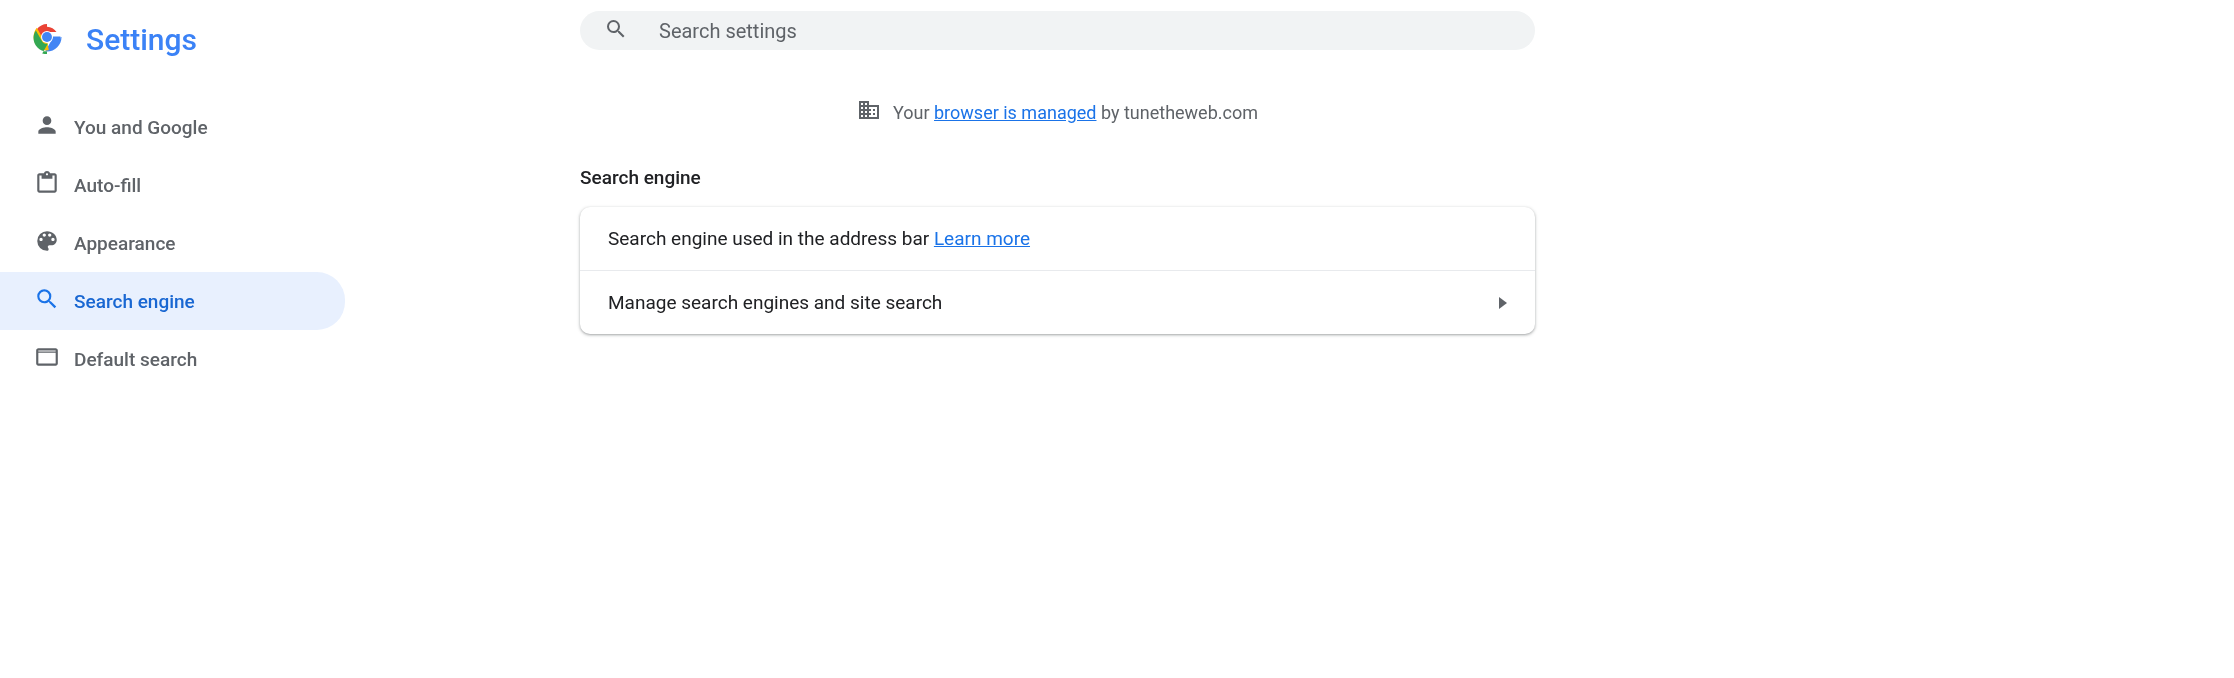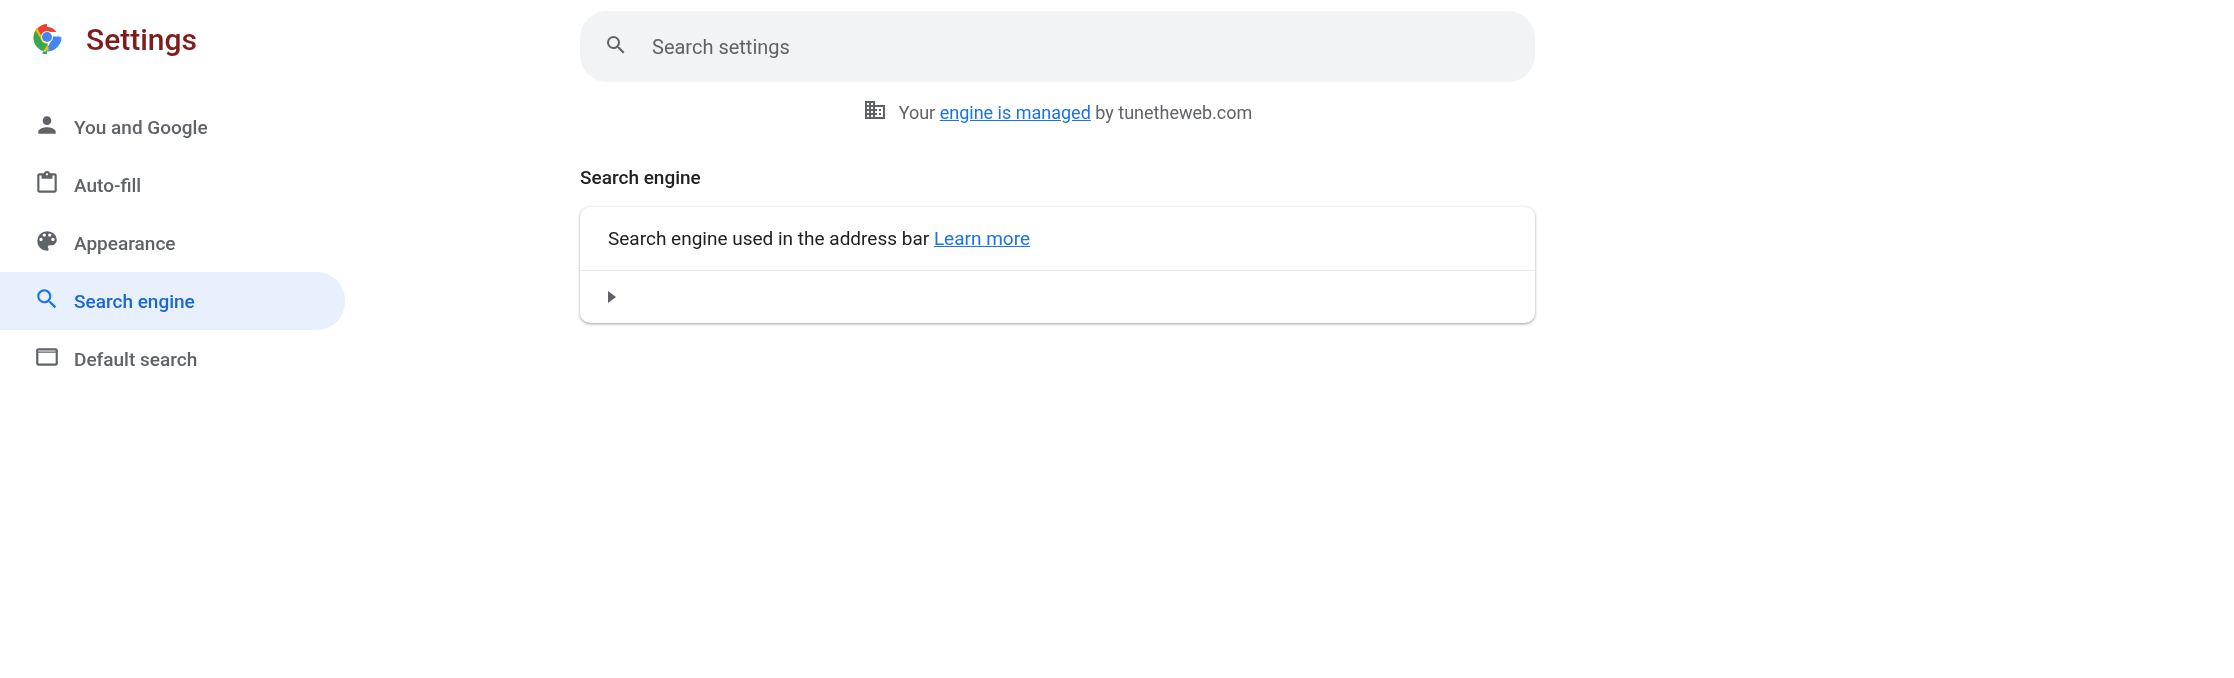--- a/index.html
+++ b/index.html
@@ -26,34 +26,34 @@
       position: relative;
     }
     .chrome-logo {
       width: 34px;
       height: 34px;
       flex-shrink: 0;
     }
     .header-title {
       font-size: 30px;
       font-weight: 500;
-      color: #7f1d1d;
+      color: #3b82f6;
     }
     .search-bar {
       position: absolute;
       left: 580px;
       top: 11px;
       width: 955px;
-      height: 71px;
+      height: 39px;
       background: #f1f3f4;
       border-radius: 27px;
       display: flex;
       align-items: center;
       padding: 0 24px;
-      gap: 24px;
+      gap: 31px;
     }
     .search-icon {
       width: 24px;
       height: 24px;
       fill: #5f6368;
     }
     .search-input {
       border: none;
       background: transparent;
       outline: none;
@@ -261,31 +261,32 @@
 
   <div class="main">
     <div class="content-block">
       <div class="managed-notice">
         <span>
           <svg class="managed-icon" viewBox="0 0 24 24">
               <path d="M12 7V3H2v18h20V7H12zM6 19H4v-2h2v2zm0-4H4v-2h2v2zm0-4H4V9h2v2zm0-4H4V5h2v2zm4 12H8v-2h2v2zm0-4H8v-2h2v2zm0-4H8V9h2v2zm0-4H8V5h2v2zm10 12h-8v-2h2v-2h-2v-2h2v-2h-2V9h8v10zm-2-8h-2v2h2v-2zm0 4h-2v2h2v-2z"></path>
             </svg>
         </span>
         <span>
-          <span>Your </span><a href="#" class="managed-link">engine is managed</a><span> by tunetheweb.com</span>
+          <span>Your </span><a href="#" class="managed-link">browser is managed</a><span> by tunetheweb.com</span>
         </span>
       </div>
 
       <div class="section-title">Search engine</div>
 
       <div class="card">
         <div class="card-row">
           <div class="row-text">
             <span>Search engine used in the address bar </span><a href="#" class="learn-more">Learn more</a>
           </div>
         </div>
         <div class="card-row">
+          <div class="row-text">Manage search engines and site search</div>
           <span class="chevron-right"></span>
         </div>
       </div>
     </div>
   </div>
 </div>
 
 </body></html>

